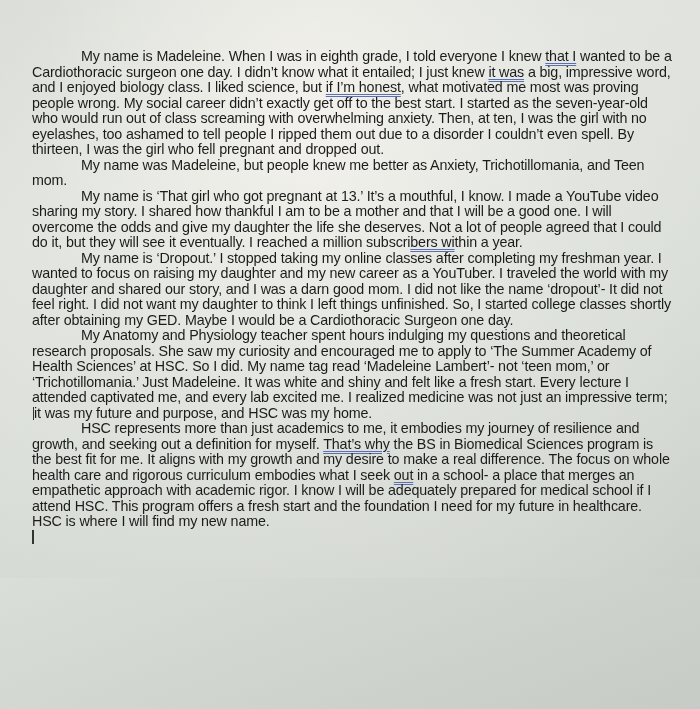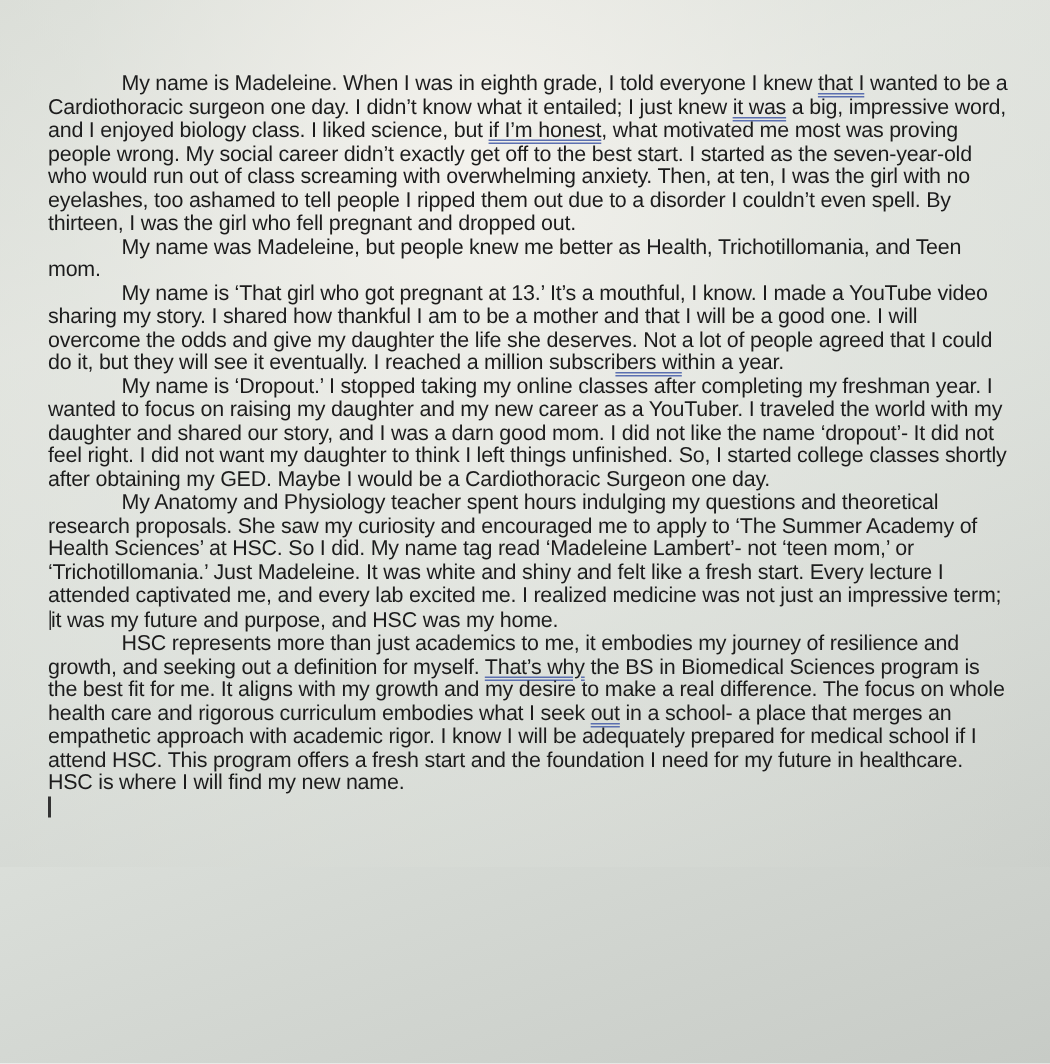--- a/index.html
+++ b/index.html
@@ -35,20 +35,20 @@
     .ibeam::before {
       content:""; position:absolute; left:2.5px; top:1px; width:1px; height:13px; background:#333;
     }
   </style>
 </head>
 <body>
 
 <div class="page">
   <div class="doc" id="doc">
       <p class="para"><span>My name is Madeleine. When I was in eighth grade, I told everyone I knew </span><span class="mark">that I</span><span> wanted to be a Cardiothoracic surgeon one day. I didn’t know what it entailed; I just knew </span><span class="mark">it was</span><span> a big, impressive word, and I enjoyed biology class. I liked science, but </span><span class="mark">if I’m honest</span><span>, what motivated me most was proving people wrong. My social career didn’t exactly get off to the best start. I started as the seven-year-old who would run out of class screaming with overwhelming anxiety. Then, at ten, I was the girl with no eyelashes, too ashamed to tell people I ripped them out due to a disorder I couldn’t even spell. By thirteen, I was the girl who fell pregnant and dropped out.</span></p>
-      <p class="para"><span>My name was Madeleine, but people knew me better as Health, Trichotillomania, and Teen mom.</span></p>
+      <p class="para"><span>My name was Madeleine, but people knew me better as Anxiety, Trichotillomania, and Teen mom.</span></p>
       <p class="para"><span>My name is ‘That girl who got pregnant at 13.’ It’s a mouthful, I know. I made a YouTube video sharing my story. I shared how thankful I am to be a mother and that I will be a good one. I will overcome the odds and give my daughter the life she deserves. Not a lot of people agreed that I could do it, but they will see it eventually. I reached a million subscri</span><span class="mark">bers wi</span><span>thin a year.</span></p>
       <p class="para"><span>My name is ‘Dropout.’ I stopped taking my online classes after completing my freshman year. I wanted to focus on raising my daughter and my new career as a YouTuber. I traveled the world with my daughter and shared our story, and I was a darn good mom. I did not like the name ‘dropout’- It did not feel right. I did not want my daughter to think I left things unfinished. So, I started college classes shortly after obtaining my GED. Maybe I would be a Cardiothoracic Surgeon one day.</span></p>
       <p class="para"><span>My Anatomy and Physiology teacher spent hours indulging my questions and theoretical research proposals. She saw my curiosity and encouraged me to apply to ‘The Summer Academy of Health Sciences’ at HSC. So I did. My name tag read ‘Madeleine Lambert’- not ‘teen mom,’ or ‘Trichotillomania.’ Just Madeleine. It was white and shiny and felt like a fresh start. Every lecture I attended captivated me, and every lab excited me. I realized medicine was not just an impressive term; </span><span class="ibeam"></span><span>it was my future and purpose, and HSC was my home.</span></p>
       <p class="para"><span>HSC represents more than just academics to me, it embodies my journey of resilience and growth, and seeking out a definition for myself. </span><span class="mark">That’s why</span><span> the BS in Biomedical Sciences program is the best fit for me.  It aligns with my growth and my desire to make a real difference. The focus on whole health care and rigorous curriculum embodies what I seek </span><span class="mark">out</span><span> in a school- a place that merges an empathetic approach with academic rigor. I know I will be adequately prepared for medical school if I attend HSC. This program offers a fresh start and the foundation I need for my future in healthcare. HSC is where I will find my new name.</span></p>
       <p class="para" style="text-indent: 0px;"><span class="caret"></span></p>
     </div>
 </div>
 
 </body></html>

